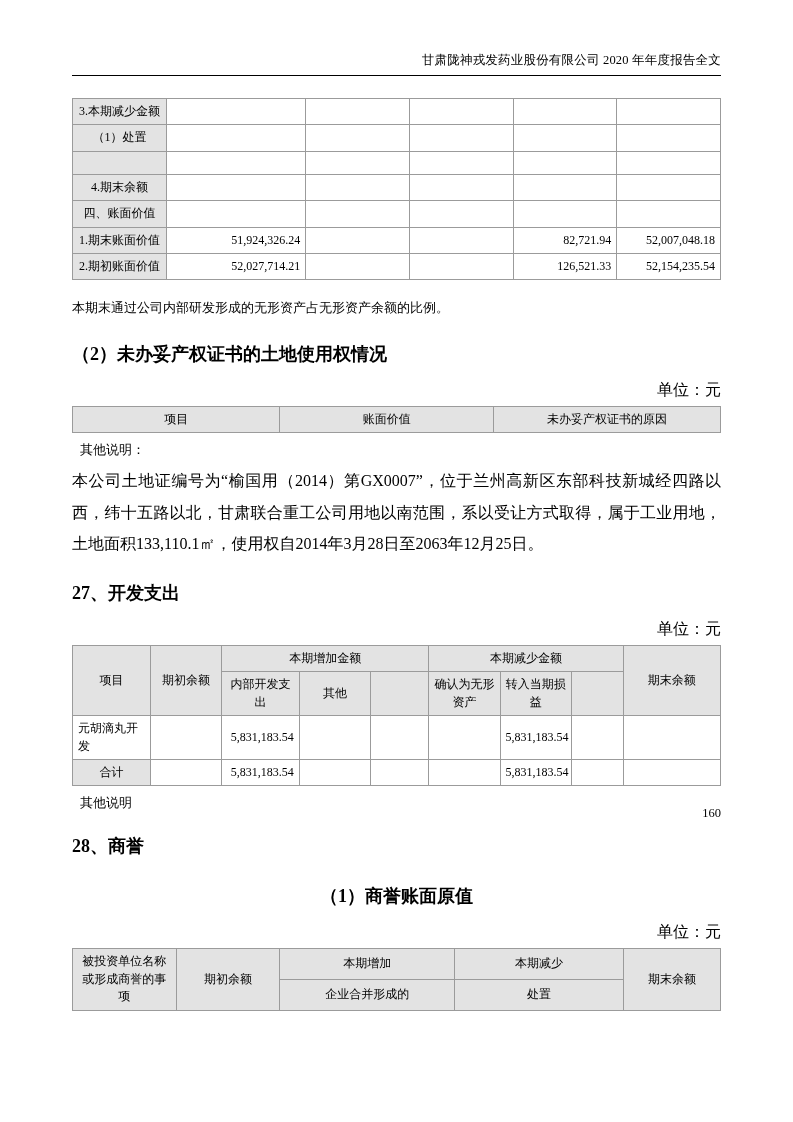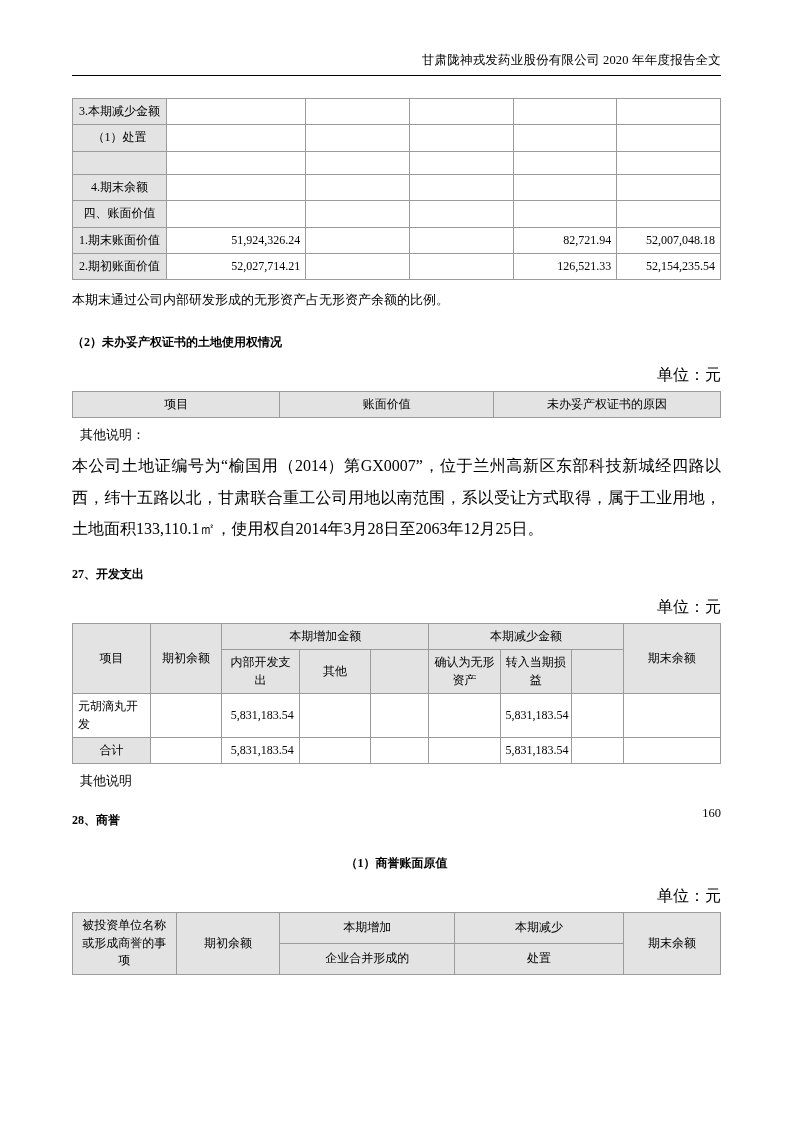--- a/index.html
+++ b/index.html
@@ -55,26 +55,26 @@
   .lbl {
     text-align: center;
     background: #e3e3e3;
   }
   .lbl-plain {
     text-align: left;
   }
   .ctr { text-align: center; }
   .note {
     font-size: 13px;
-    margin: 9px 0 0 0;
+    margin: 17px 0 0 0;
     line-height: 1.75;
     text-align: justify;
   }
   .sec-title {
-    font-size: 12px;
+    font-size: 18px;
     font-weight: bold;
     margin: 22px 0 0 0;
   }
   .unit {
     font-size: 16px;
     text-align: right;
     margin: 14px 0 5px 0;
   }
   .para {
     font-size: 16px;

